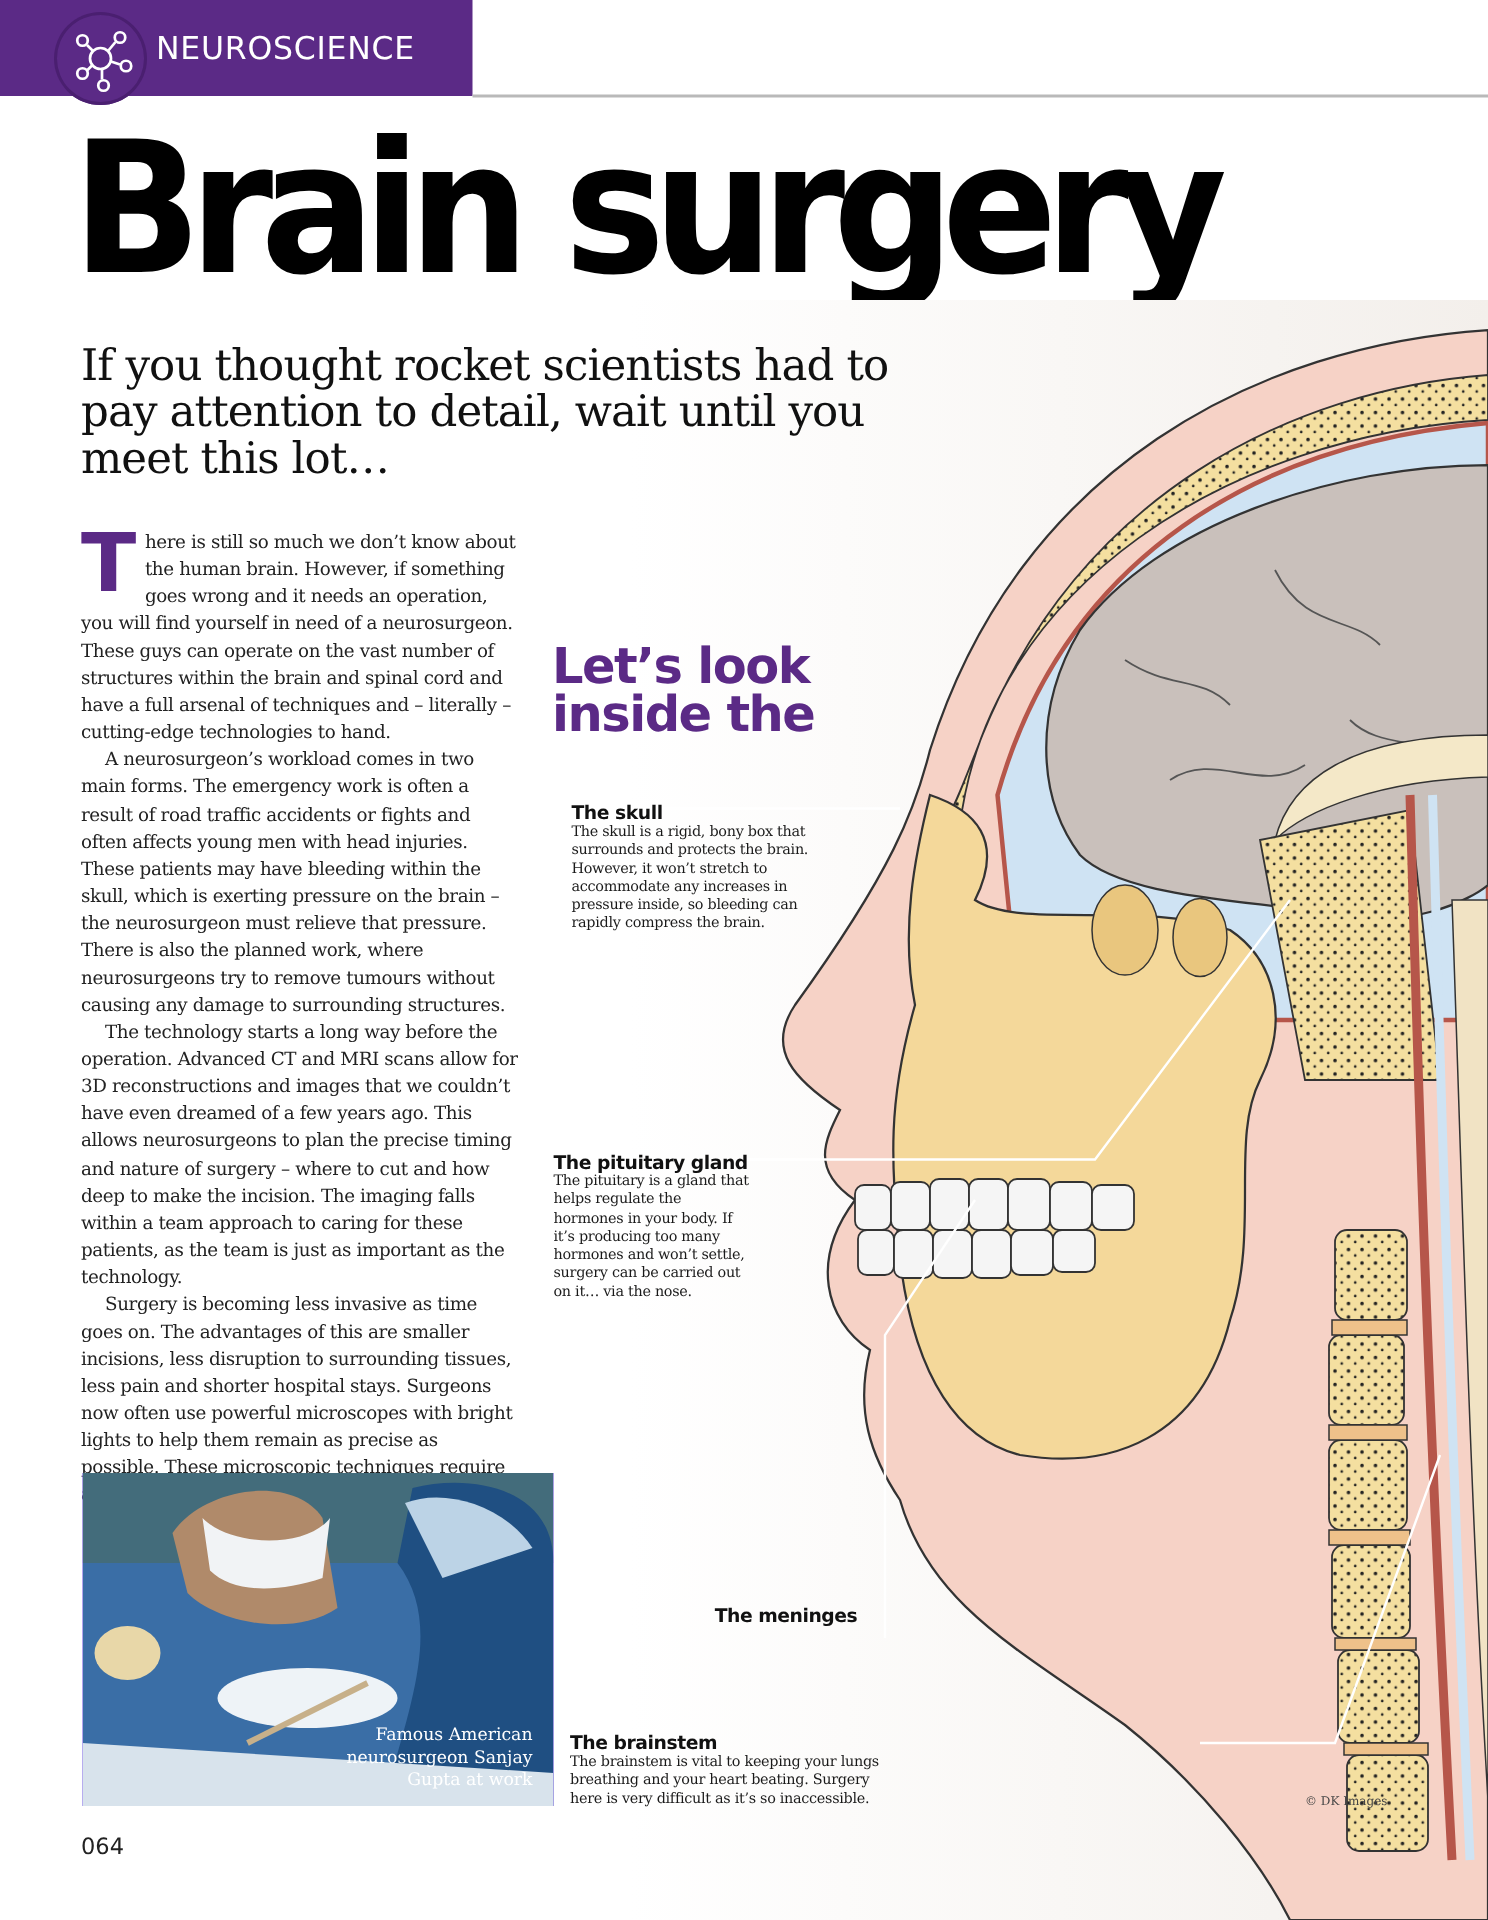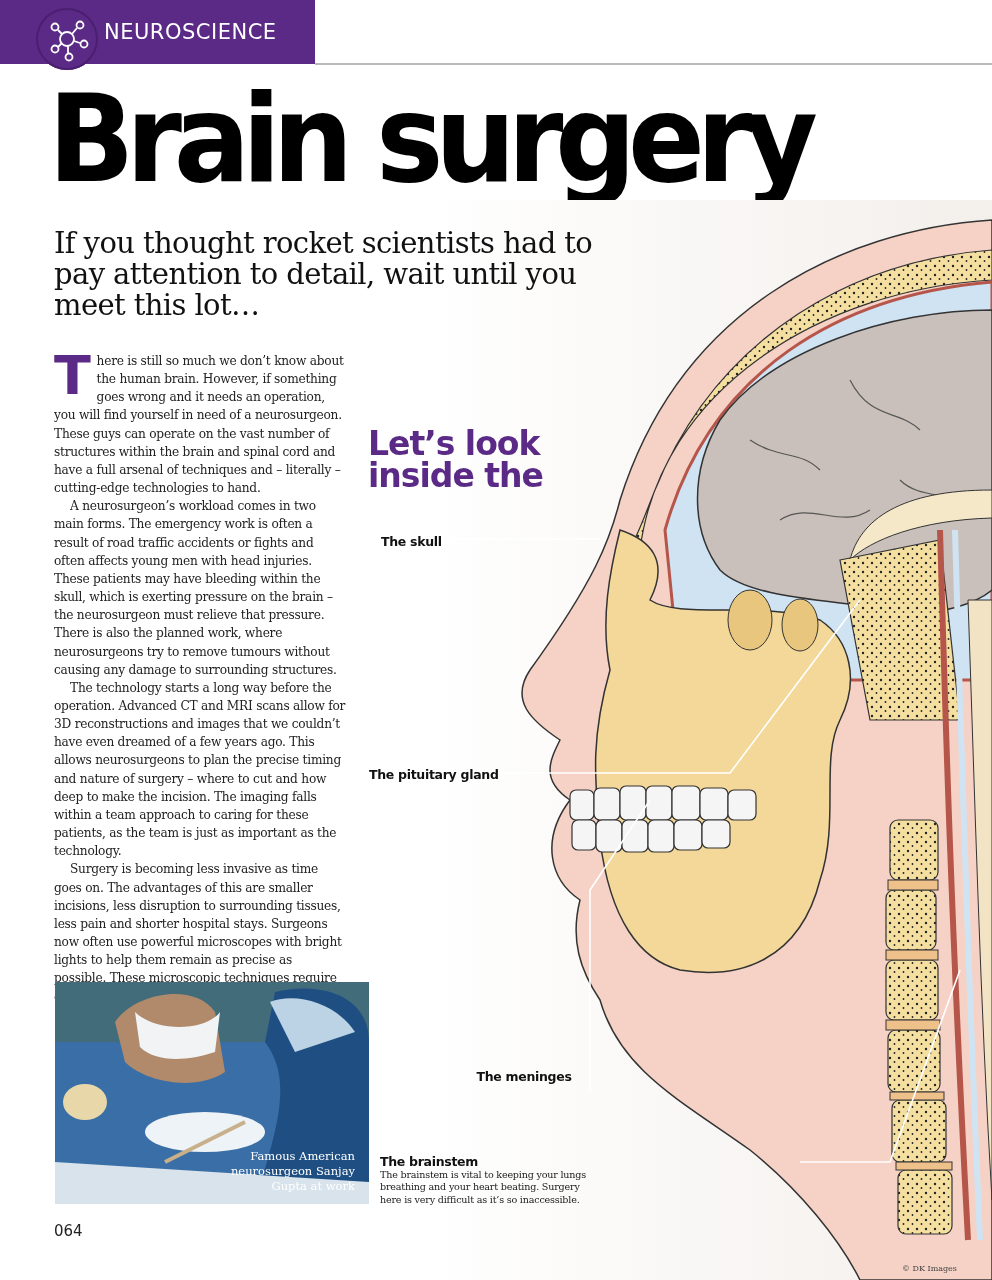--- a/index.html
+++ b/index.html
@@ -15,21 +15,21 @@
   .body p.first { text-indent:0; }
   .dropcap { float:left; font-family:"DejaVu Sans", sans-serif; font-weight:bold; font-size:54px; line-height:44px; color:#5b2a86; margin:2px 6px 0 0; }
   .illus { position:absolute; left:420px; top:200px; width:572px; height:1080px; }
   .photo { position:absolute; left:55px; top:982px; width:314px; height:222px; overflow:hidden; background:#8b5cf6; }
   .caption { position:absolute; right:14px; bottom:10px; width:160px; text-align:right; font-size:11.5px; line-height:15px; color:#fff; }
   .pagenum { position:absolute; left:54px; top:1222px; font-family:"DejaVu Sans", sans-serif; font-size:15px; color:#222; }
   .look-title { position:absolute; left:368px; top:428px; font-family:"DejaVu Sans", sans-serif; font-weight:bold; font-size:33px; line-height:32px; color:#5b2a86; letter-spacing:-1px; }
   .callout { position:absolute; font-family:"DejaVu Serif", serif; color:#1a1a1a; }
   .callout h3 { margin:0; font-family:"DejaVu Sans", sans-serif; font-weight:bold; font-size:12.5px; line-height:15px; color:#111; letter-spacing:-0.3px; }
   .callout div { font-size:9.6px; line-height:12.3px; letter-spacing:-0.2px; }
-  .credit { position:absolute; left:870px; top:1264px; font-size:8px; color:#444;margin-left:32px; }
+  .credit { position:absolute; left:870px; top:1196px; font-size:8px; color:#444; }
 </style>
 </head>
 <body>
 
 <div class="banner"></div>
 <div class="rule"></div>
 <div class="badge">
   <svg width="62" height="62" viewBox="0 0 62 62">
     <g fill="none" stroke="#fff" stroke-width="1.8">
       <circle cx="31" cy="31" r="7"></circle>
@@ -132,23 +132,25 @@
   <p>Surgery is becoming less invasive as time goes on. The advantages of this are smaller incisions, less disruption to surrounding tissues, less pain and shorter hospital stays. Surgeons now often use powerful microscopes with bright lights to help them remain as precise as possible. These microscopic techniques require a huge amount of</p>
 </div>
 
 <div class="look-title">
   <div>Let’s look</div>
   <div>inside the</div>
 </div>
 
 <div class="callout" style="left:369px; top:534px; width:175px;margin-left:12px;">
   <h3>The skull</h3>
+  <div>The skull is a rigid, bony box that surrounds and protects the brain. However, it won’t stretch to accommodate any increases in pressure inside, so bleeding can rapidly compress the brain.</div>
 </div>
 <div class="callout" style="left:369px; top:767px; width:132px;">
   <h3>The pituitary gland</h3>
+  <div>The pituitary is a gland that helps regulate the hormones in your body. If it’s producing too many hormones and won’t settle, surgery can be carried out on it… via the nose.</div>
 </div>
 <div class="callout" style="left:400px; top:1069px; width:248px;text-align:center;">
   <h3>The meninges</h3>
 </div>
 <div class="callout" style="left:380px; top:1154px; width:220px;">
   <h3>The brainstem</h3>
   <div>The brainstem is vital to keeping your lungs breathing and your heart beating. Surgery here is very difficult as it’s so inaccessible.</div>
 </div>
 
 <div class="credit">© DK Images</div>

